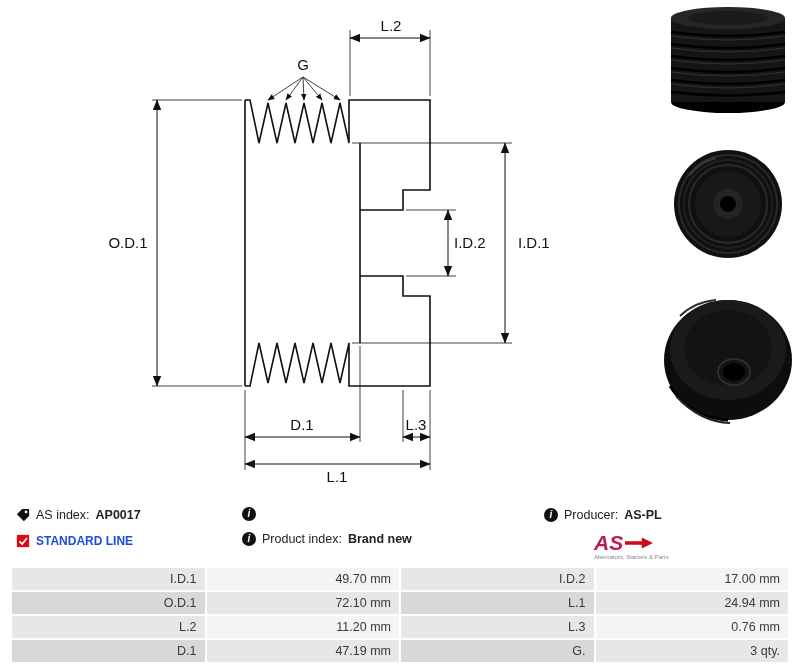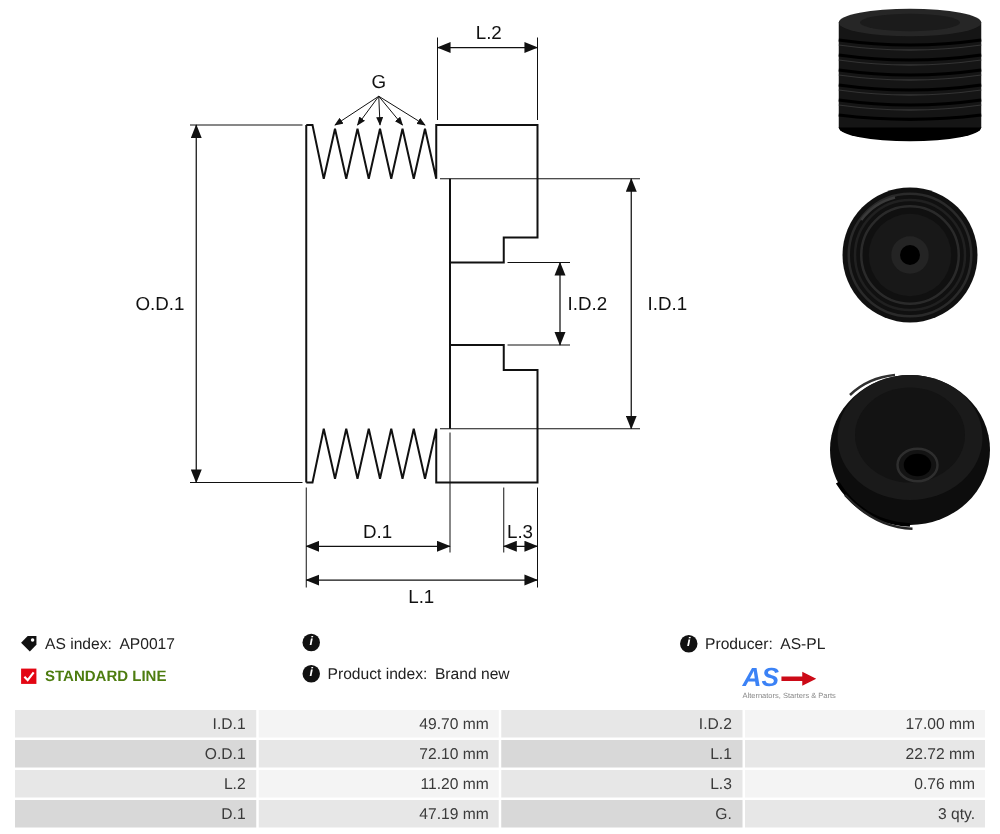--- a/index.html
+++ b/index.html
@@ -15,31 +15,31 @@
   .photo { flex:none; }
   .photo-1 { margin-top:6px; }
   .photo-2 { margin-top:34px; }
   .photo-3 { margin-top:26px; }
 
   
   .info-bar { position:absolute; left:0; top:503px; width:648px; padding:4px 10px 0 16px;
               display:grid; grid-template-columns:226px 302px 1fr; font-size:12.5px; color:#222; }
   .info-col { display:flex; flex-direction:column; gap:10px; }
   .info-row { display:flex; align-items:center; gap:6px; line-height:16px; }
-  .bold { font-weight:normal; }
-  .standard-line { color:#4d7c0f; font-weight:bold; font-size:12px; }
+  .bold { font-weight:bold; }
+  .standard-line { color:#1d4ed8; font-weight:bold; font-size:12px; }
   .info-icon { width:14px; height:14px; border-radius:50%; background:#111; color:#fff;
                font-size:10px; font-weight:bold; font-style:italic;
                display:inline-flex; align-items:center; justify-content:center; flex:none; }
   .icon-svg { flex:none; display:inline-flex; }
 
   
   .aspl-logo { margin-left:50px; display:flex; flex-direction:column; align-items:flex-start; }
   .logo-row { display:flex; align-items:center; gap:2px; }
-  .logo-as { font-size:21px; font-weight:bold; font-style:italic; color:#3b82f6; line-height:20px; }
+  .logo-as { font-size:21px; font-weight:bold; font-style:italic; color:#be185d; line-height:20px; }
   .logo-tagline { font-size:6px; color:#888; margin-top:1px; white-space:nowrap; }
 
   
   .specs { position:absolute; left:10px; top:566px; width:780px; border-collapse:separate;
            border-spacing:2px; table-layout:fixed; font-size:12.5px; color:#3a3a3a; }
   .specs td { padding:3px 8px; text-align:right; line-height:16px; }
   .specs tr:nth-child(odd)  td.lbl { background:#e7e7e7; }
   .specs tr:nth-child(odd)  td.val { background:#f4f4f4; }
   .specs tr:nth-child(even) td.lbl { background:#d8d8d8; }
   .specs tr:nth-child(even) td.val { background:#e7e7e7; }
@@ -214,21 +214,21 @@
       <tr>
         <td class="lbl">I.D.1</td>
         <td class="val">49.70 mm</td>
         <td class="lbl">I.D.2</td>
         <td class="val">17.00 mm</td>
       </tr>
       <tr>
         <td class="lbl">O.D.1</td>
         <td class="val">72.10 mm</td>
         <td class="lbl">L.1</td>
-        <td class="val">22.72 mm</td>
+        <td class="val">24.94 mm</td>
       </tr>
       <tr>
         <td class="lbl">L.2</td>
         <td class="val">11.20 mm</td>
         <td class="lbl">L.3</td>
         <td class="val">0.76 mm</td>
       </tr>
       <tr>
         <td class="lbl">D.1</td>
         <td class="val">47.19 mm</td>

